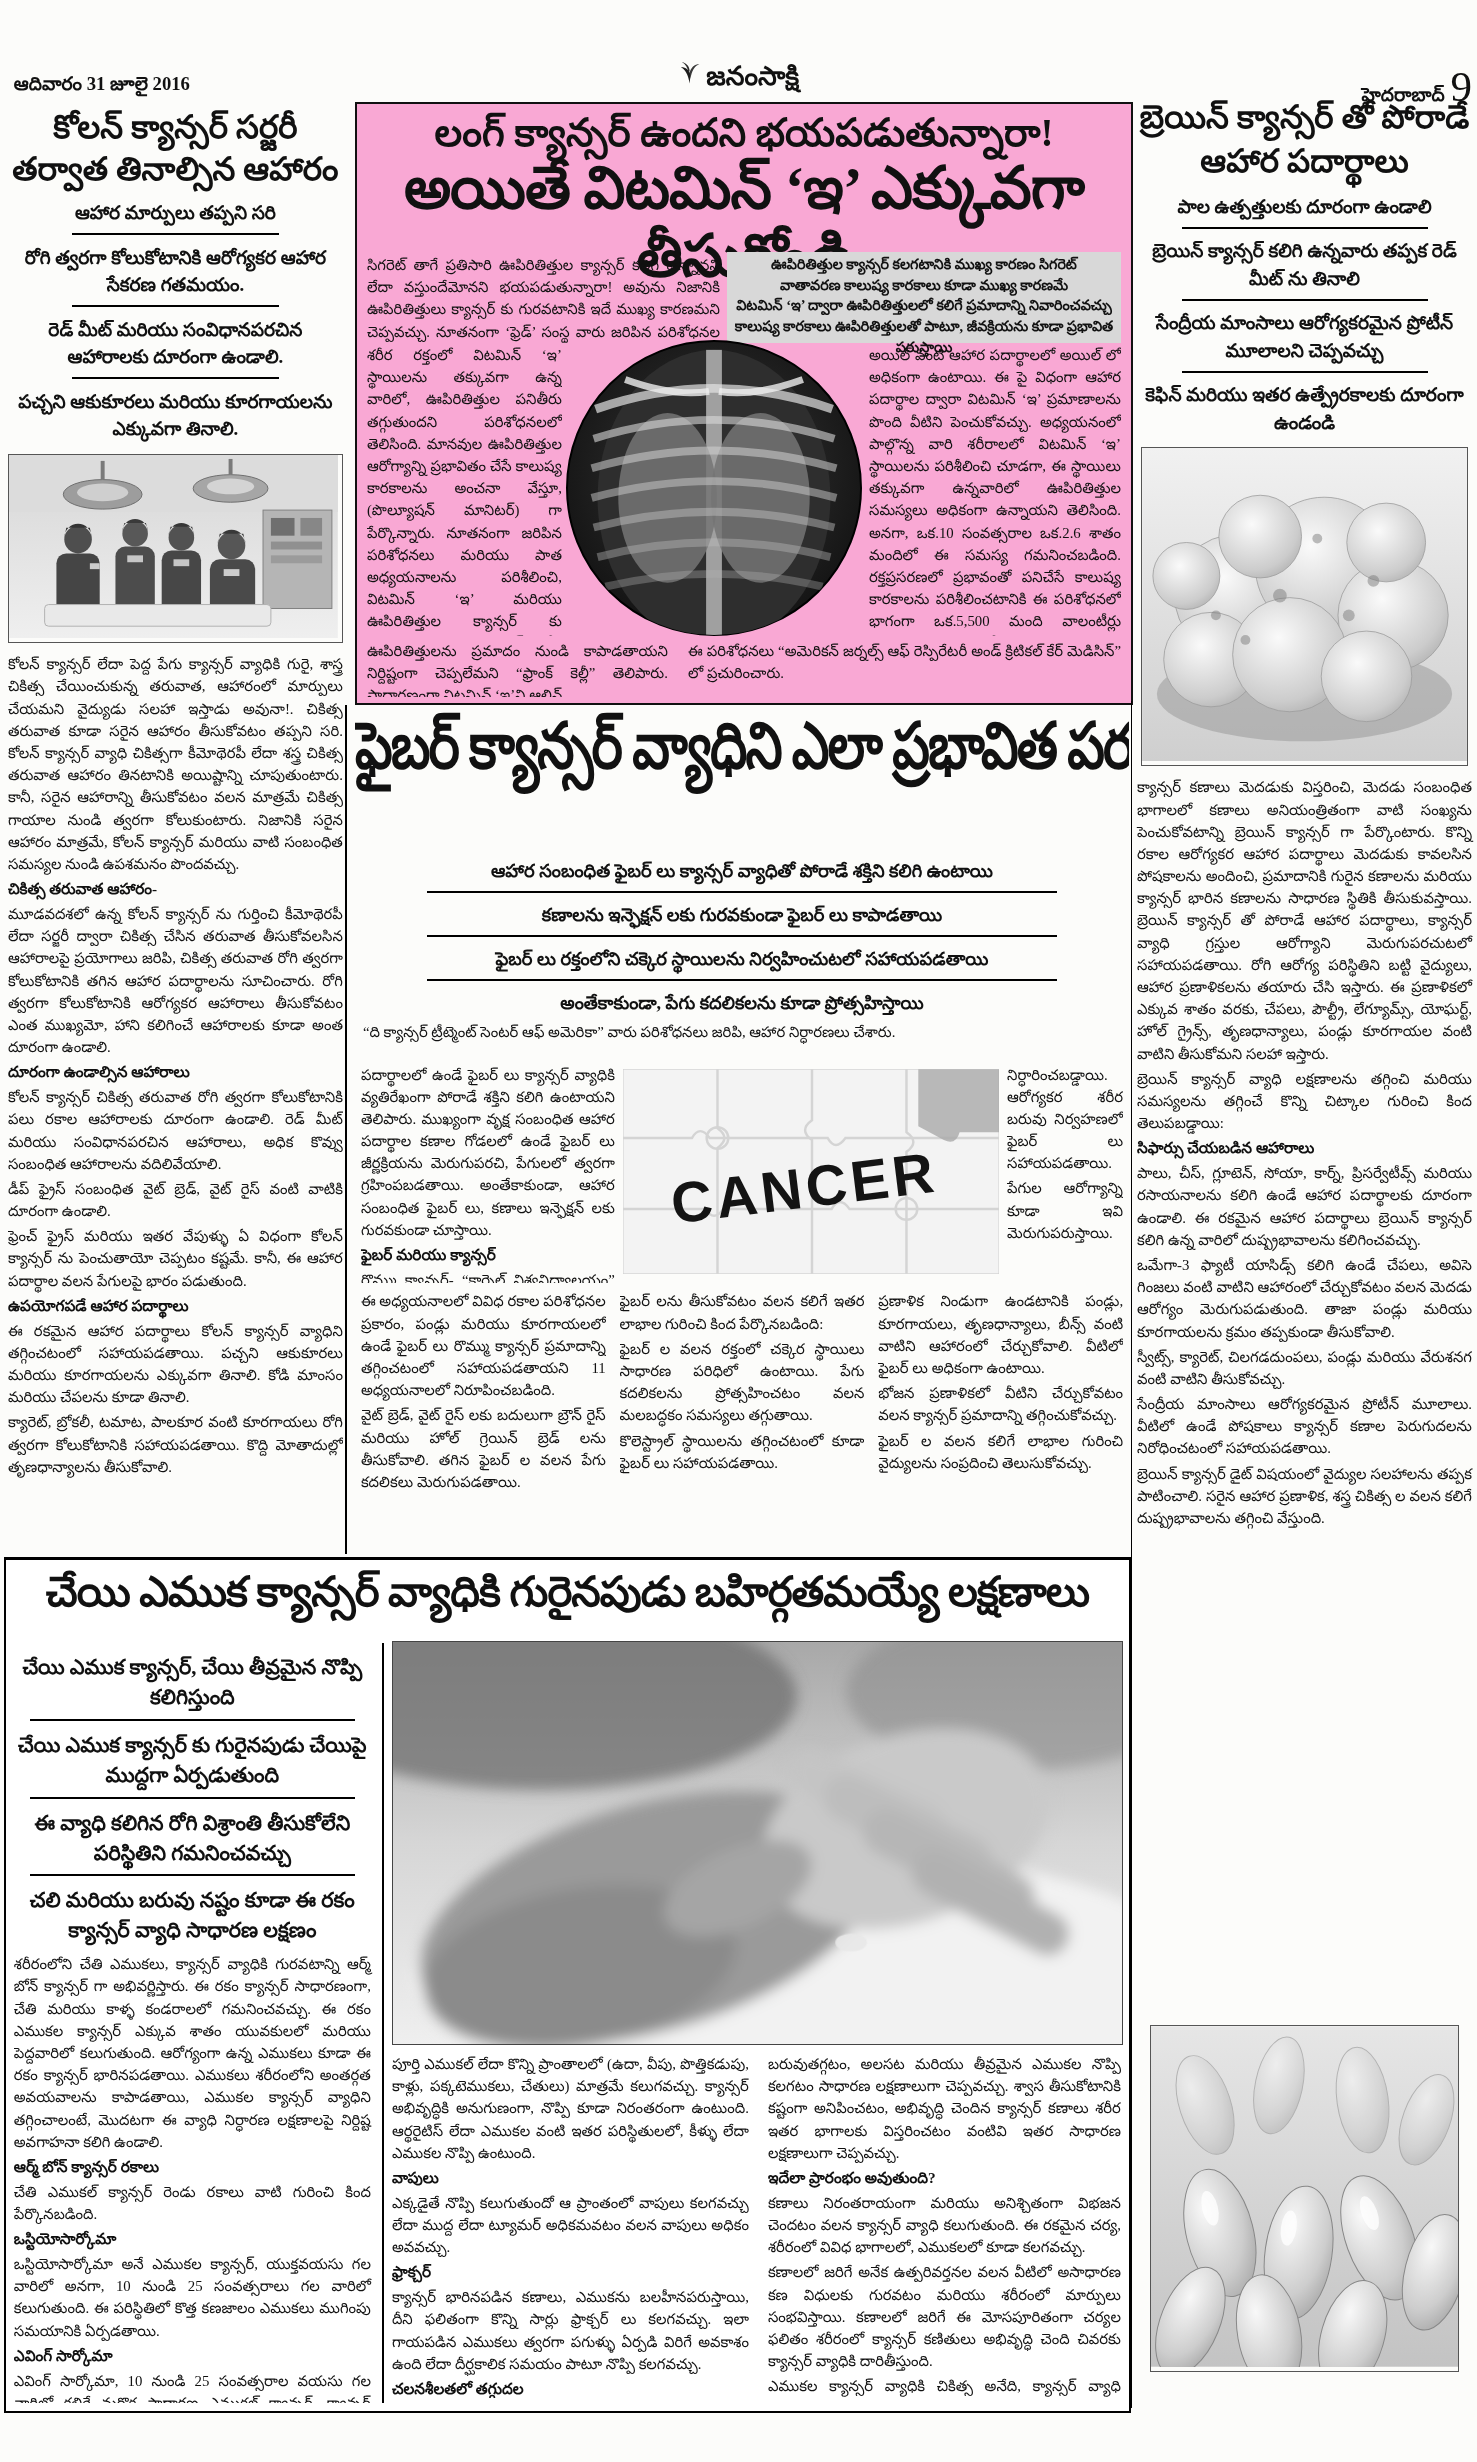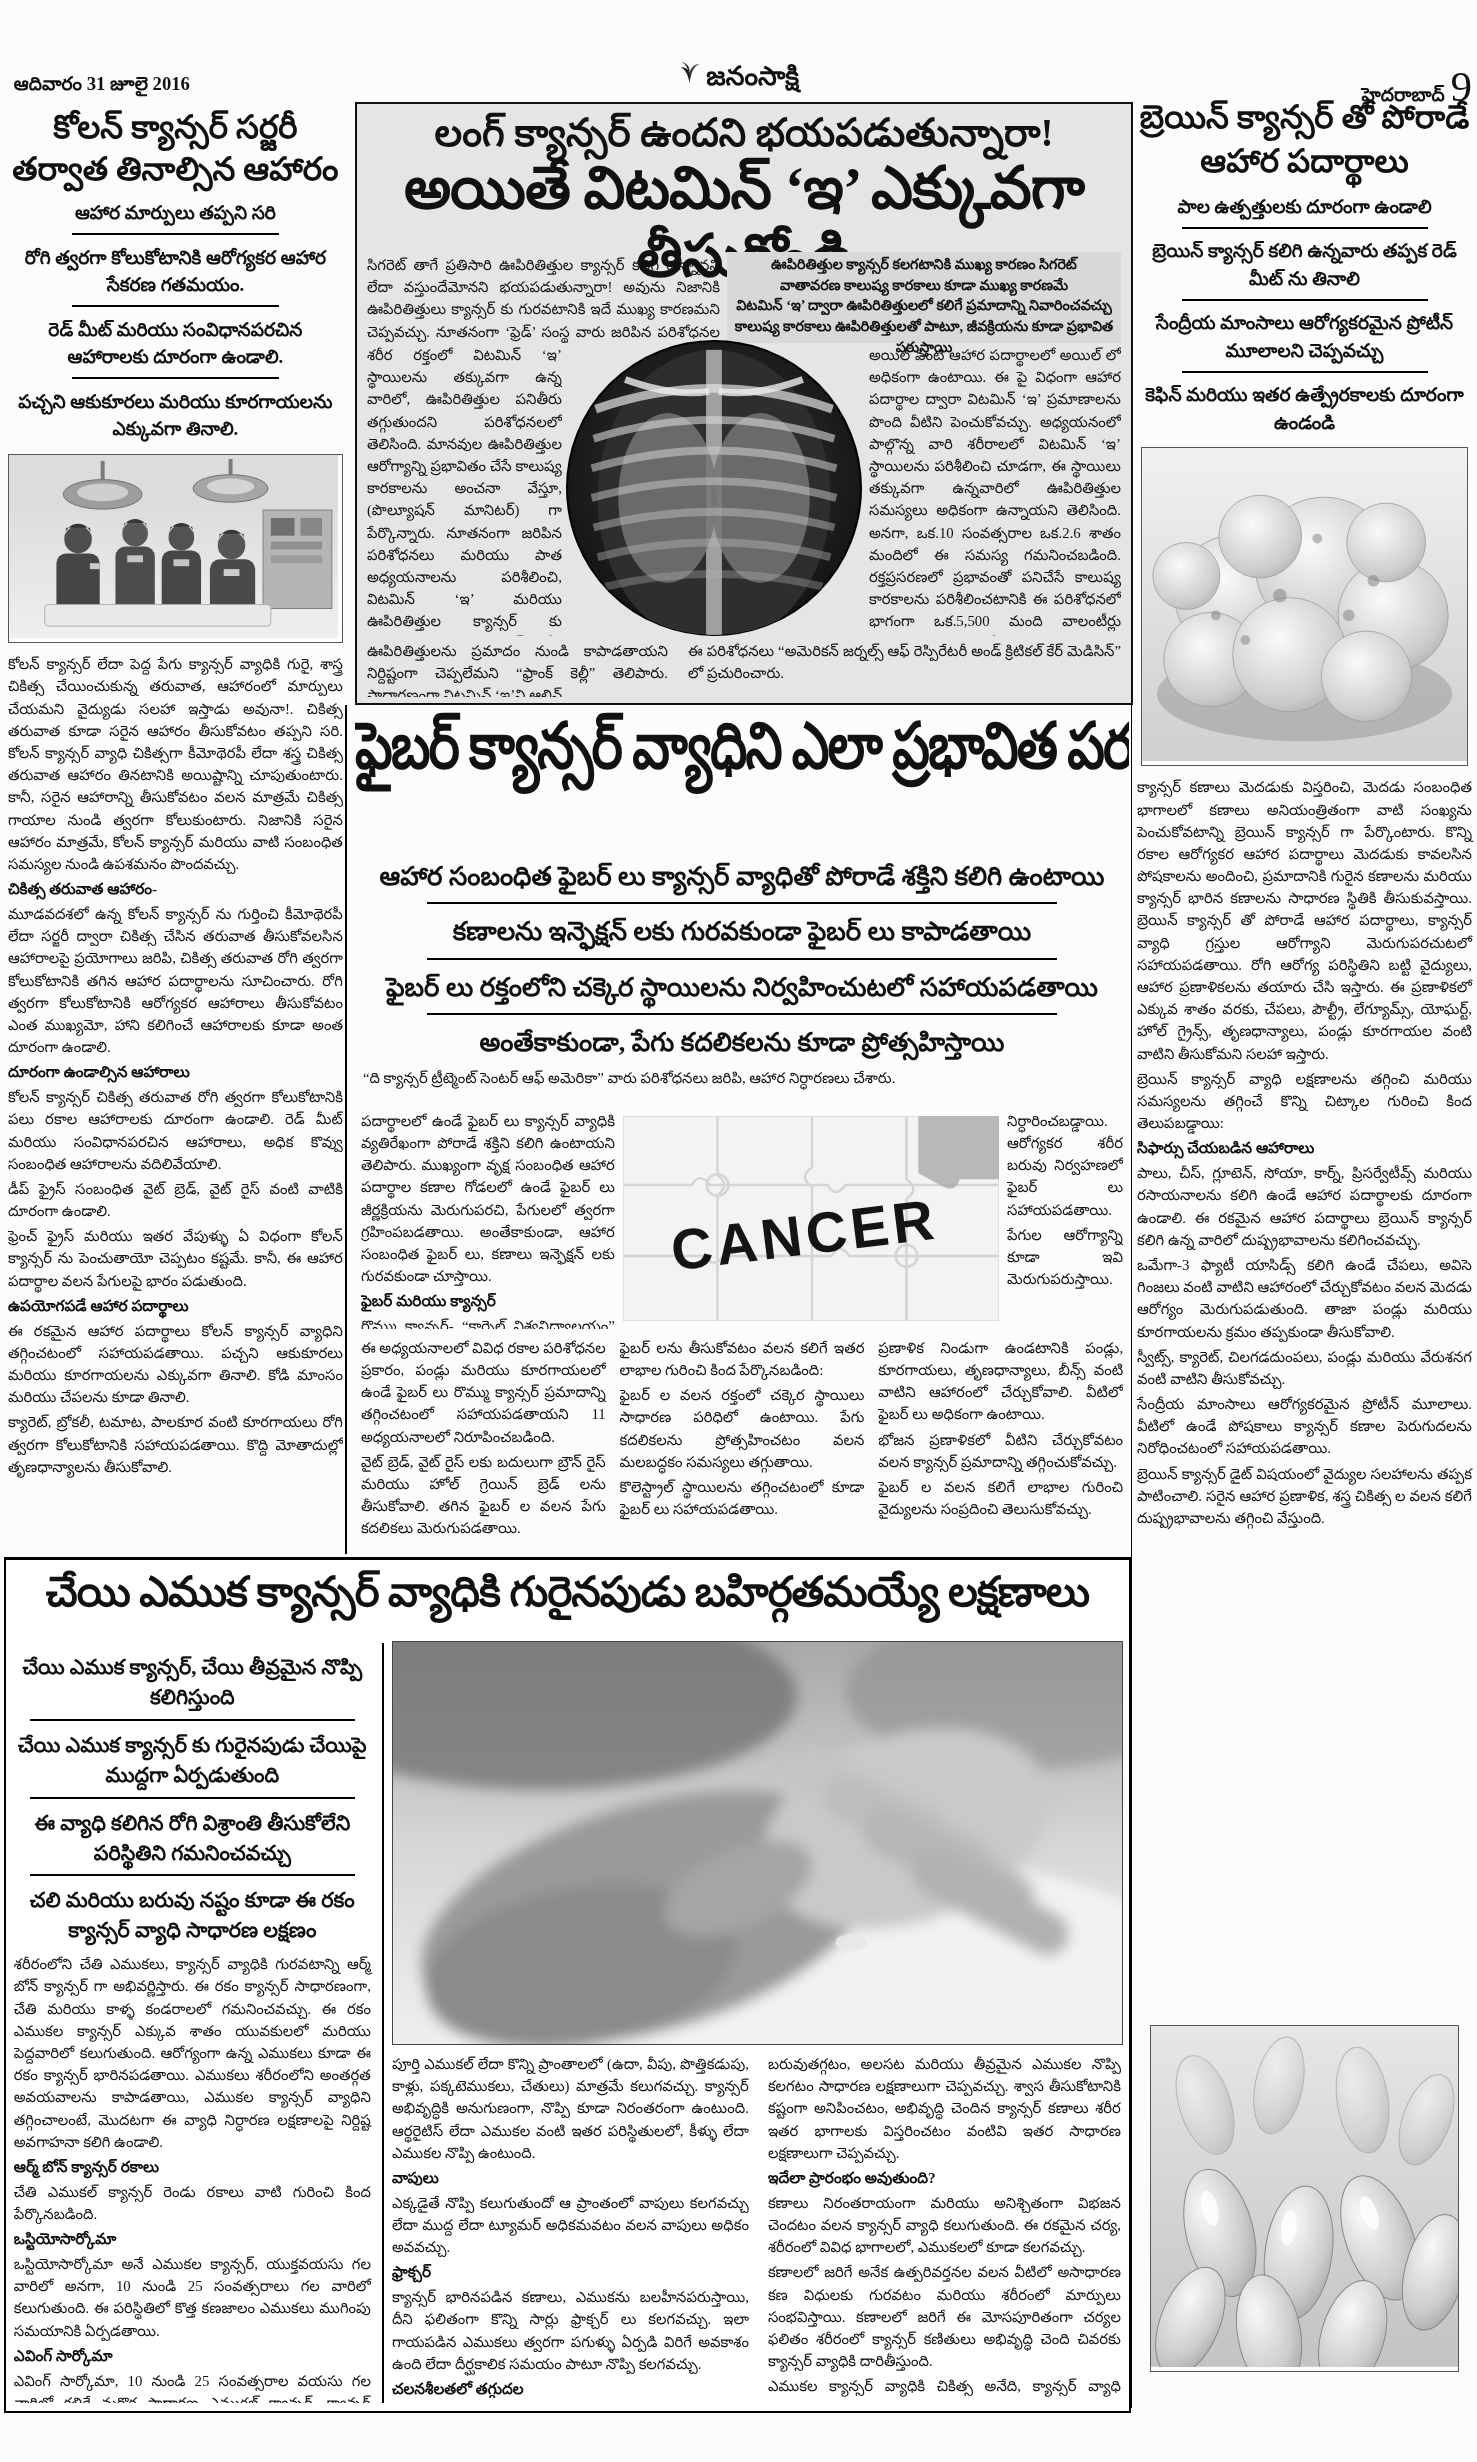--- a/index.html
+++ b/index.html
@@ -23,35 +23,35 @@
   .sub{font-weight:bold;text-align:center;line-height:1.45;margin:8.9px 3.9px 3px;}
   .subrule{height:2px;background:#000;margin:6.9px auto;}
   figure{margin:0;}
   
   .colon-col{left:7.9px;top:104px;width:335px;height:1446px;overflow:hidden;}
   .colon-col .headline{font-size:32.5px;line-height:1.3;font-weight:bold;text-align:center;margin:2px 0 5.9px;}
   .colon-col .sub{font-size:18.7px;}
   .colon-col .subrule{width:207px;}
   .photo-frame{border:1px solid #555;display:block;margin:11.8px auto 9.9px;}
   
-  .lung-box{left:355px;top:102px;width:774px;height:599px;border:2px solid #111;background:#e5e5e5;}
+  .lung-box{left:355px;top:102px;width:774px;height:599px;border:2px solid #111;background:#f9a8d4;}
   .lung-h1{margin-top:7.9px;text-align:center;font-size:39px;font-weight:bold;line-height:1.1;}
   .lung-h2{text-align:center;font-size:59px;font-weight:800;letter-spacing:-1px;line-height:1.15;}
   .lung-intro{left:9.9px;top:150px;width:353px;height:89px;overflow:hidden;}
   .graybox{left:370px;top:148px;width:394px;height:91px;background:#d8d8d8;padding:2px 5.9px;box-sizing:border-box;}
   .boxline{font-size:14.3px;font-weight:bold;text-align:center;line-height:1.45;}
   .lung-left{left:9.9px;top:240px;width:195px;height:292px;overflow:hidden;}
   .lung-right{left:512px;top:240px;width:252px;height:292px;overflow:hidden;}
   .xray-wrap{left:209px;top:236px;width:296px;height:296px;}
   .lung-bl{left:9.9px;top:536px;width:301px;height:57px;overflow:hidden;}
   .lung-br{left:331px;top:536px;width:433px;height:57px;overflow:hidden;}
   
   .fiber-sec{left:355px;top:705px;width:774px;height:849px;overflow:hidden;}
   .fiber-h{text-align:center;font-size:53px;font-weight:900;letter-spacing:-2px;transform:scaleY(1.22);transform-origin:top;margin-top:3.9px;white-space:nowrap;}
-  .fiber-sec .sub{font-size:26px;}
+  .fiber-sec .sub{font-size:18px;}
   .fiber-sec .subrule{width:630px;}
   .fiber-lead{font-size:14.8px;margin:7.9px 7.9px 2px;text-align:justify;}
   .fiber-row1{position:relative;height:221px;margin-top:20px;}
   .fiber-c1{left:5.9px;top:0;width:254px;height:219px;overflow:hidden;}
   .fiber-img{left:268px;top:5.9px;}
   .fiber-side{left:652px;top:0;width:116px;height:219px;overflow:hidden;}
   .fiber-row2{display:flex;gap:13.8px;padding:5.9px 5.9px 0;}
   .fiber-row2 > div{flex:1;height:292px;overflow:hidden;}
   
   .rail{left:1135px;top:92px;width:339px;height:2306px;overflow:hidden;}

